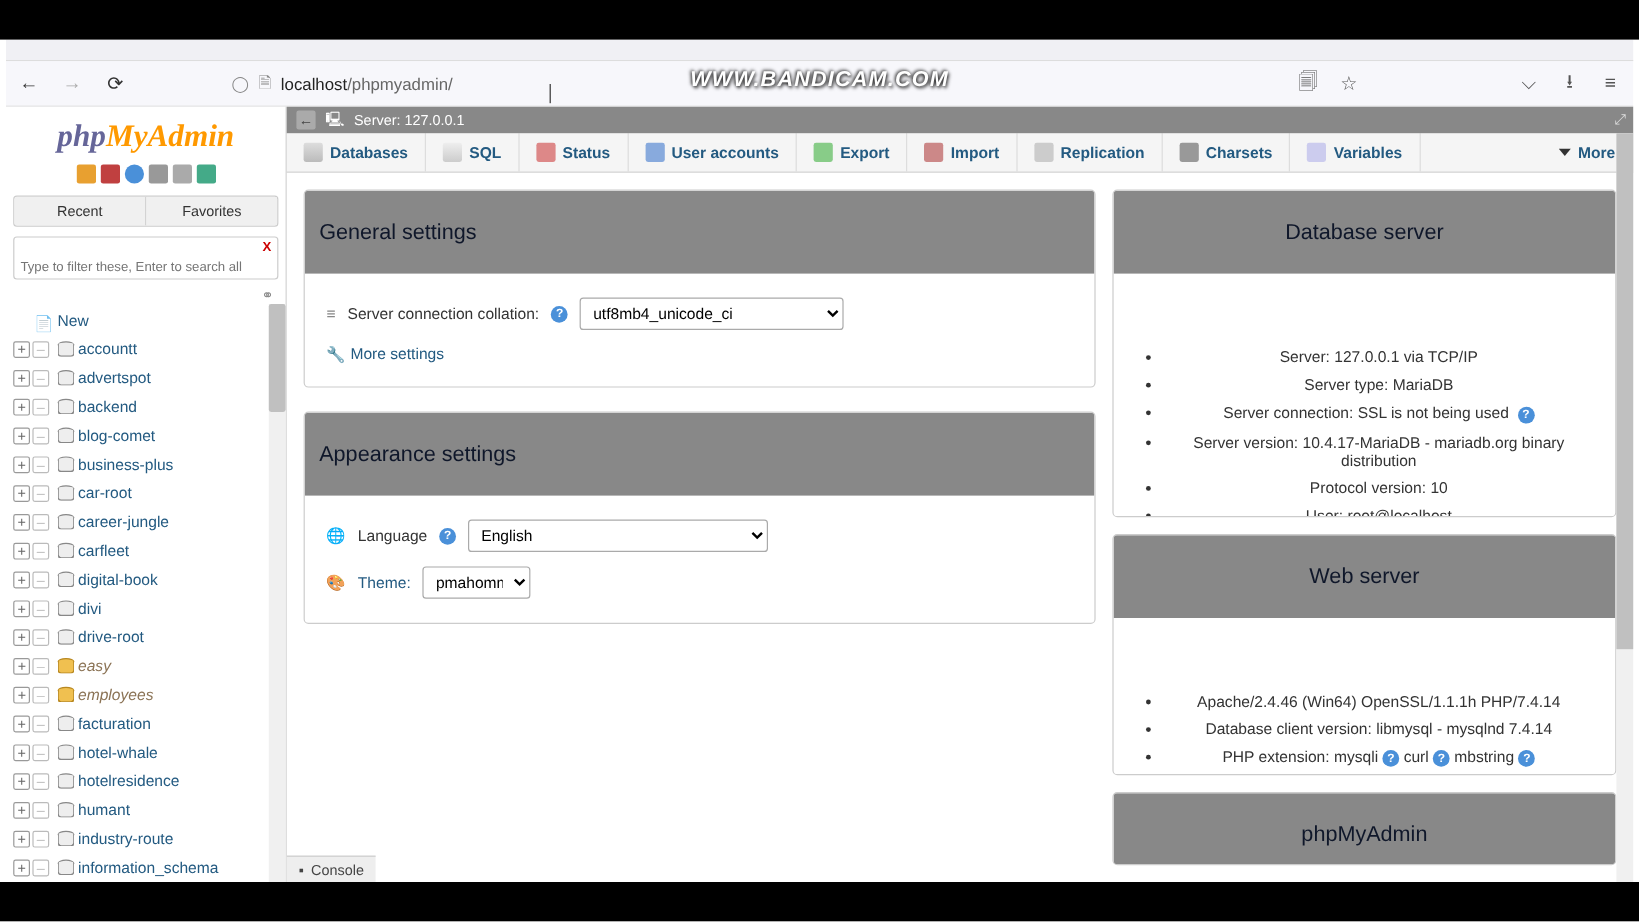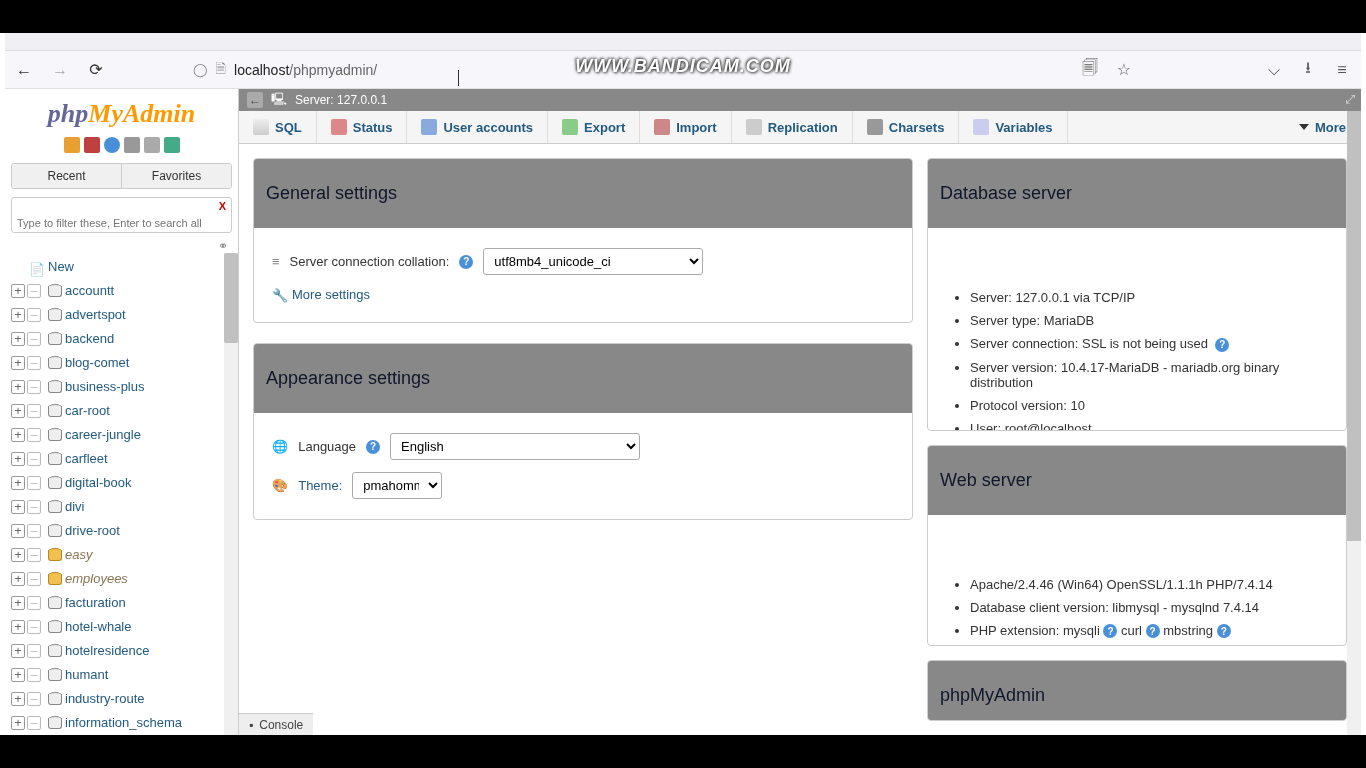--- a/index.html
+++ b/index.html
@@ -64,21 +64,21 @@
 
 
 .top-tabs { display: flex; background: #f5f5f5; border-bottom: 1px solid #ccc; }
 .top-tab { padding: 8px 14px; display: flex; align-items: center; gap: 6px; border-right: 1px solid #ddd; cursor: pointer; font-size: 13px; color: #235a81; font-weight: bold; }
 .top-tab.more { margin-left: auto; }
 .tab-ico { width: 16px; height: 16px; display: inline-block; }
 
 
 .panels { flex: 1; display: flex; gap: 14px; padding: 14px; background: #fff; overflow: hidden; }
 .col-left { flex: 1; display: flex; flex-direction: column; gap: 20px; }
-.col-right { width: 420px; display: flex; flex-direction: column; gap: 14px; }
+.col-right { width: 420px; display: flex; flex-direction: column; gap: 14px; text-align: center; }
 .panel { border: 1px solid #ccc; border-radius: 4px; overflow: hidden; background: #fff; }
 .panel-h { background: #888; color: #0f172a; padding: 24px 12px; font-size: 18px; }
 .panel-b { padding: 14px 18px; }
 .panel-b ul { list-style: disc; padding-left: 24px; margin-top: 44px; }
 .panel-b li { padding: 4px 0; font-size: 13px; color: #333; }
 .panel-b a { color: #235a81; text-decoration: none; }
 .form-row { display: flex; align-items: center; gap: 10px; padding: 6px 0; font-size: 13px; color: #333; }
 .help-ico { width: 14px; height: 14px; border-radius: 50%; background: #4a90d9; color: #fff; font-size: 10px; display: inline-flex; align-items: center; justify-content: center; font-weight: bold; }
 select { padding: 4px 6px; border: 1px solid #aaa; border-radius: 3px; font-size: 13px; background: #fff; }
 .sel-wide { width: 220px; }
@@ -301,20 +301,24 @@
   <div class="content">
     <div class="server-bar">
       <div class="back">←</div>
       <span>🖳</span>
       <span>Server: 127.0.0.1</span>
       <span class="collapse">⤢</span>
     </div>
 
     <div class="top-tabs">
       <div class="top-tab">
+          <span class="tab-ico ico-db"></span>
+          <span>Databases</span>
+        </div>
+      <div class="top-tab">
           <span class="tab-ico ico-sql"></span>
           <span>SQL</span>
         </div>
       <div class="top-tab">
           <span class="tab-ico ico-status"></span>
           <span>Status</span>
         </div>
       <div class="top-tab">
           <span class="tab-ico ico-users"></span>
           <span>User accounts</span>

